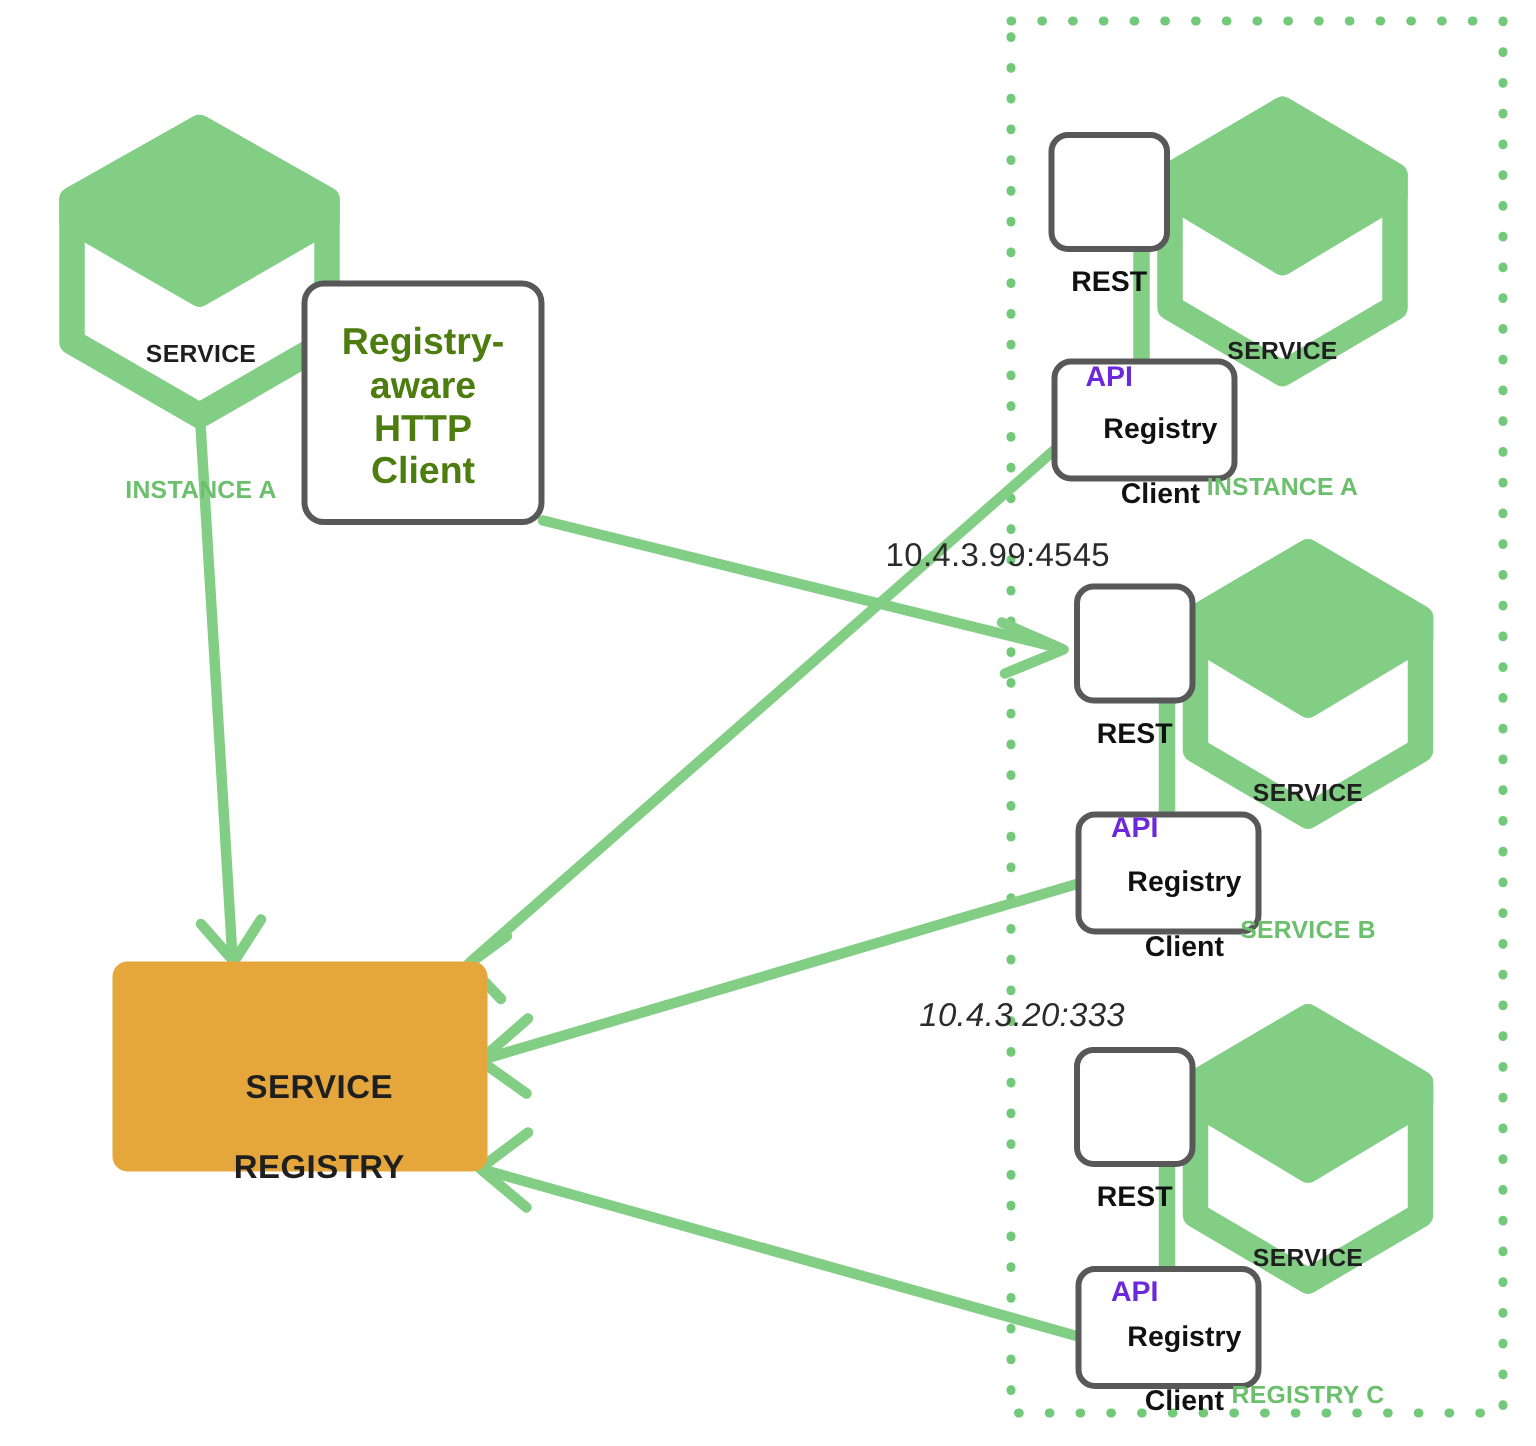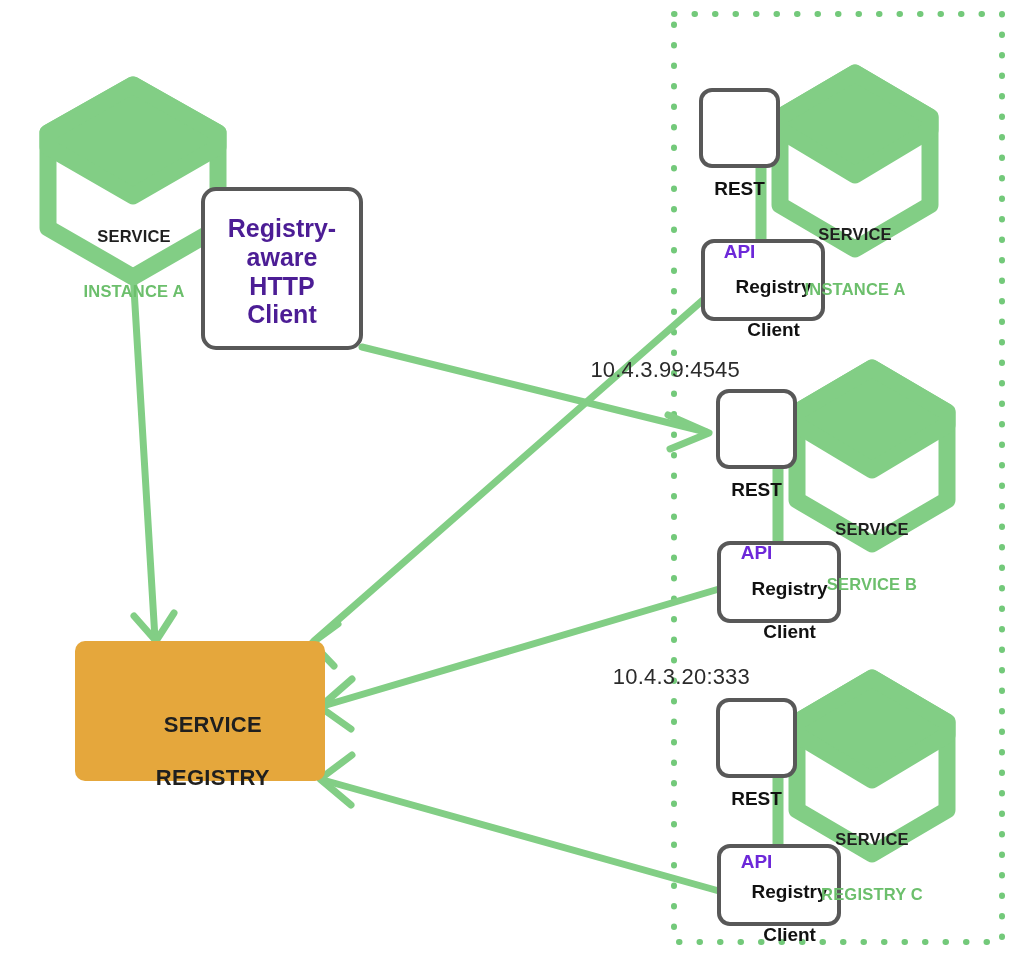--- a/index.html
+++ b/index.html
@@ -31,40 +31,40 @@
     line-height: 1.12;
     white-space: pre;
     pointer-events: none;
   }
   .hex-label {
     font-size: 16.5px;
     font-weight: bold;
     letter-spacing: 0.2px;
   }
   .hex-label .t1 { color: #1f1f1f; display: block; }
-  .hex-label .t2 { color: #6cbf6c; display: block; }
+  .hex-label .t2 { color: #6cbf6c; display: block; margin-top: 36px; }
 
   .boxtext-rest {
     font-size: 19px;
     font-weight: bold;
     line-height: 1.12;
   }
   .boxtext-rest .t1 { color: #111111; display: block; margin-top: 32px; }
   .boxtext-rest .t2 { color: #6d28d9; display: block; }
 
   .boxtext-client {
     font-size: 19px;
     font-weight: bold;
     color: #111111;
     line-height: 1.12;
   }
   .boxtext-http {
     font-size: 25px;
     font-weight: bold;
-    color: #4c1d95;
+    color: #4d7c0f;
     line-height: 1.15;
   }
   .registry-text {
     font-size: 22px;
     font-weight: bold;
     color: #1f1f1f;
     line-height: 1.2;
     letter-spacing: 0.3px;
   }
   .ip-text {
@@ -189,21 +189,21 @@
   <div class="lbl boxtext-client" style="left:719px; top:557px; width:120px;">
     <span>Registry</span><br>
     <span>Client</span>
   </div>
 
   <div class="lbl hex-label" style="left:792px; top:483px; width:160px;">
     <span class="t1">SERVICE</span>
     <span class="t2">SERVICE B</span>
   </div>
 
-  <div class="lbl ip-text" style="left:500px; top:665px; width:250px; text-align:right;">10.4.3.20:333</div>
+  <div class="lbl ip-text" style="left:500px; top:665px; width:250px; text-align:right;font-style:italic;">10.4.3.20:333</div>
 
   <div class="lbl boxtext-rest" style="left:718px; top:713px; width:77px;">
     <span class="t1">REST</span>
     <span class="t2">API</span>
   </div>
 
   <div class="lbl boxtext-client" style="left:719px; top:860px; width:120px;">
     <span>Registry</span><br>
     <span>Client</span>
   </div>

